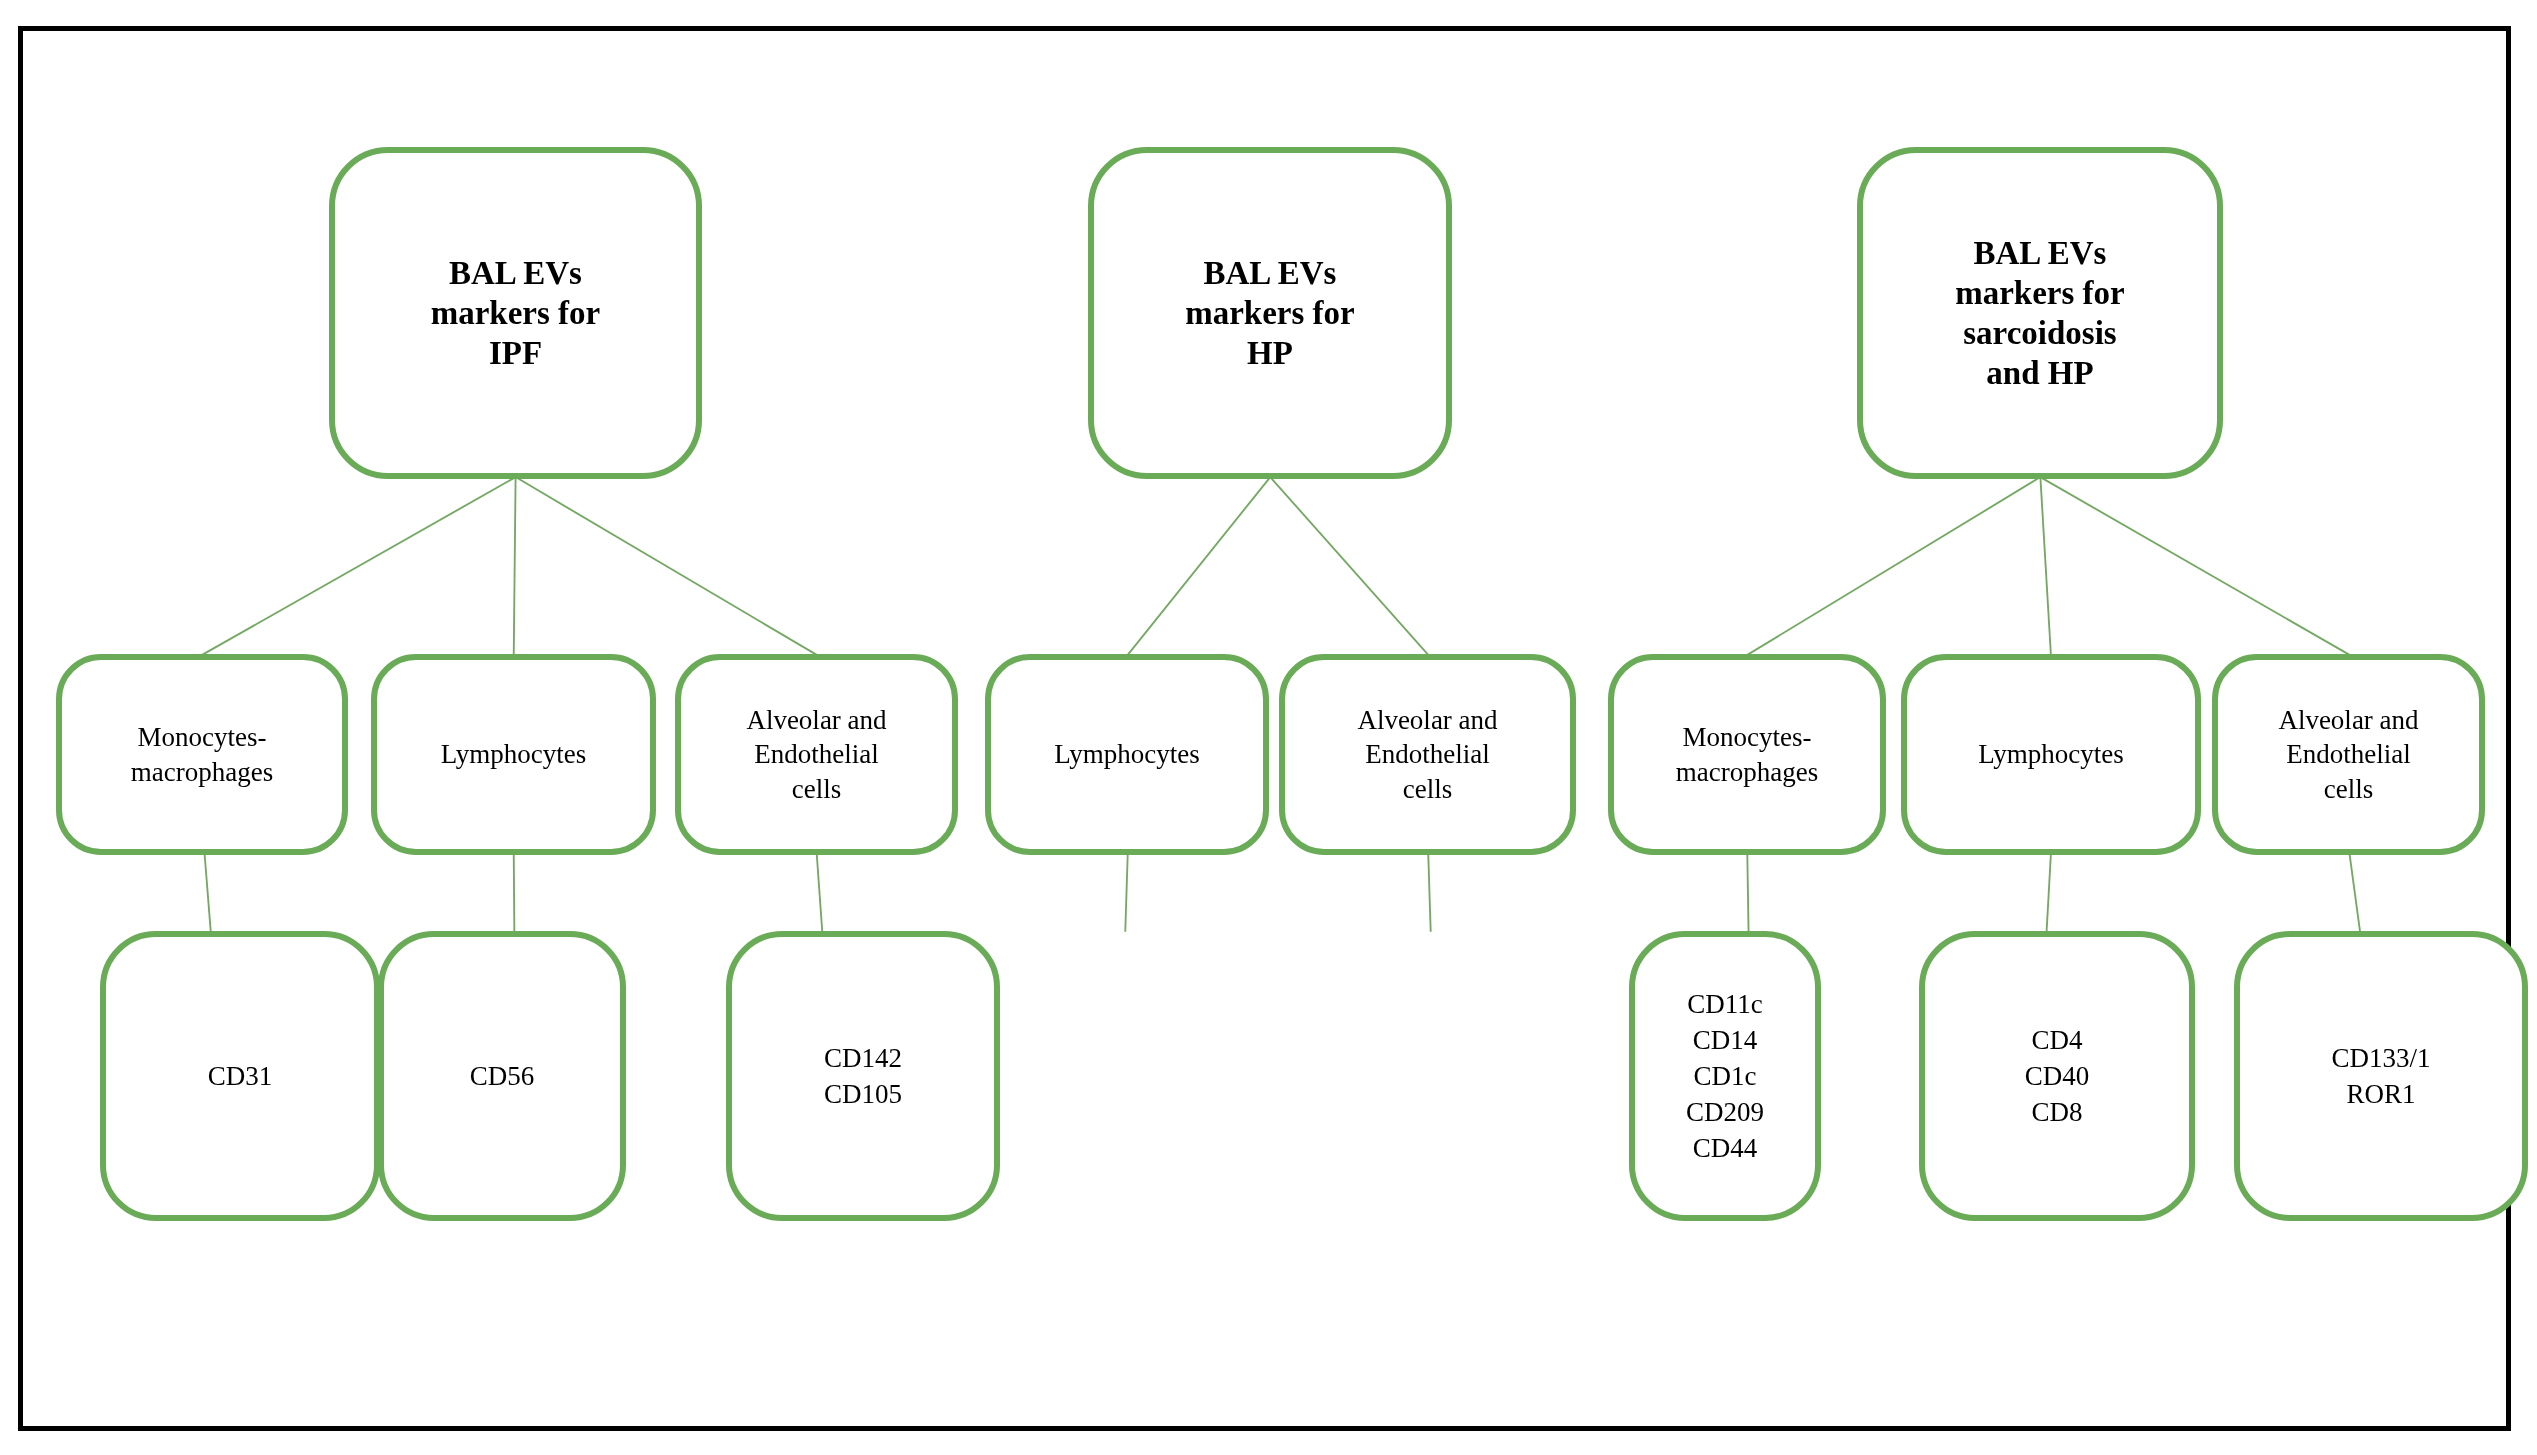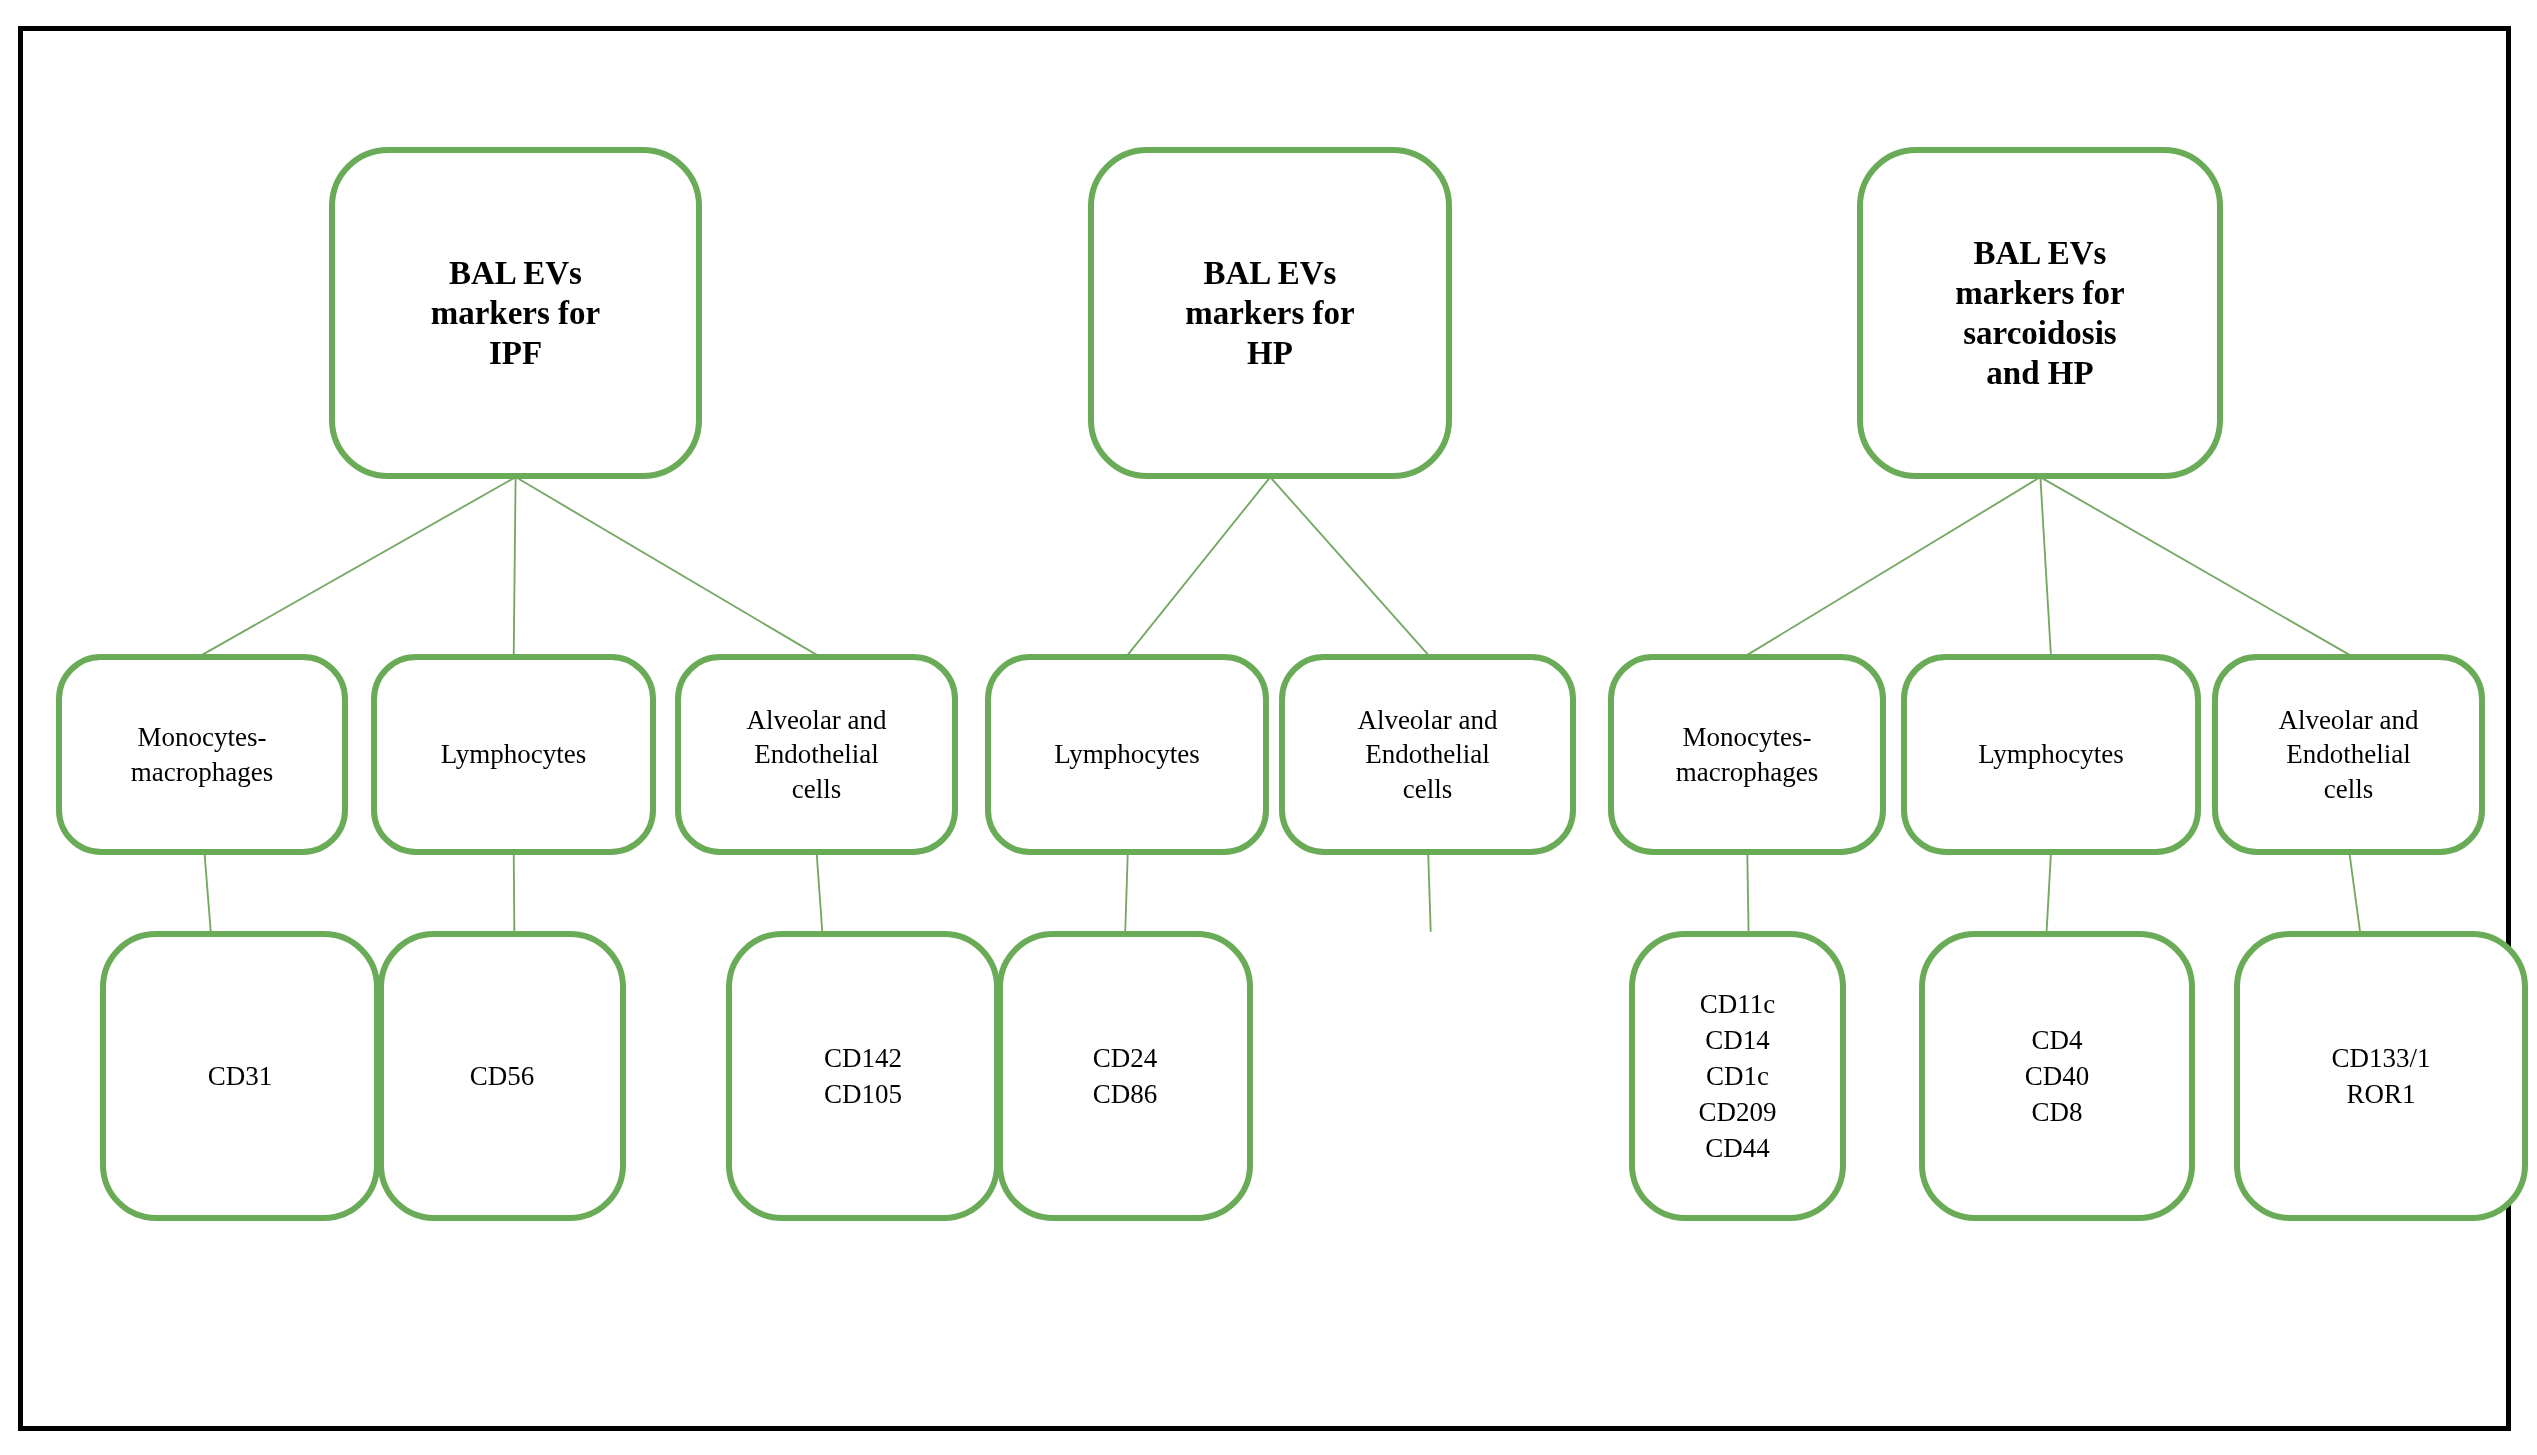--- a/index.html
+++ b/index.html
@@ -124,25 +124,21 @@
   <div class="box marker" style="left:100px;width:280px">
     <span class="label">CD31</span>
   </div>
   <div class="box marker" style="left:378px;width:248px">
     <span class="label">CD56</span>
   </div>
   <div class="box marker" style="left:726px;width:274px">
     <span class="label">CD142
 CD105</span>
   </div>
-  <div class="box marker" style="left:997px;width:256px">
-    <span class="label">CD24
-CD86</span>
-  </div>
-  <div class="box marker" style="left:1629px;width:217px">
+  <div class="box marker" style="left:1629px;width:192px">
     <span class="label">CD11c
 CD14
 CD1c
 CD209
 CD44</span>
   </div>
   <div class="box marker" style="left:1919px;width:276px">
     <span class="label">CD4
 CD40
 CD8</span>

